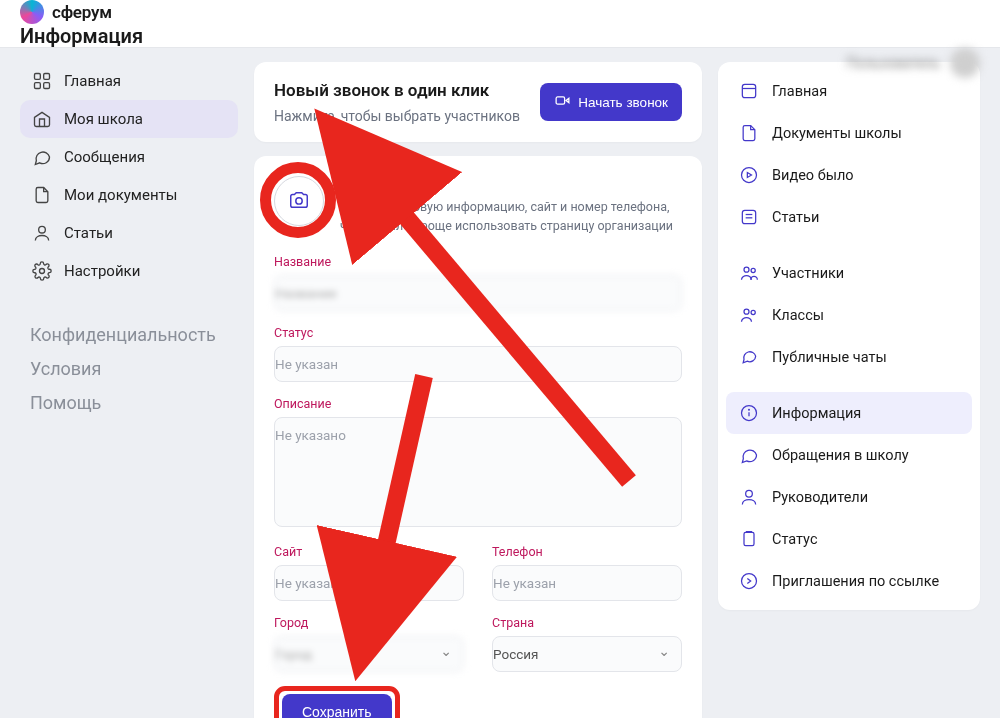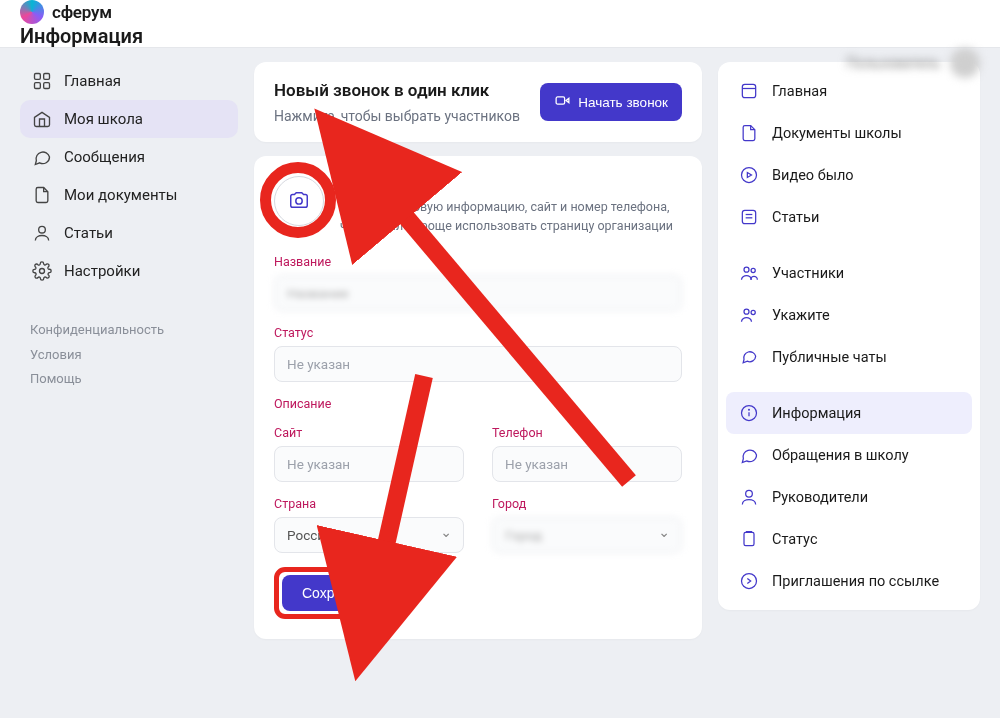--- a/index.html
+++ b/index.html
@@ -70,21 +70,21 @@
   .nav-item.active { background: #e5e3f5; }
   .nav-icon {
     width: 20px; height: 20px;
     flex-shrink: 0;
     display: flex; align-items: center; justify-content: center;
   }
   .nav-icon svg { width: 20px; height: 20px; stroke: #444; fill: none; stroke-width: 1.6; }
   .footer-links {
     margin-top: 28px;
     padding: 0 10px;
-    font-size: 13px;
+    font-size: 18px;
     color: #8a8f99;
     line-height: 1.9;
   }
   .footer-links span { margin-right: 12px; cursor: pointer; }
   .center {
     width: 448px;
     flex-shrink: 0;
     display: flex;
     flex-direction: column;
     gap: 14px;
@@ -127,21 +127,21 @@
   .info-head-text { flex: 1; padding-top: 2px; }
   .info-head-title { font-weight: 600; font-size: 14px; filter: blur(4px); color:#777; }
   .info-head-desc { font-size: 12.5px; color: #6b7280; line-height: 1.5; margin-top: 4px; }
   .form-group { margin-bottom: 14px; }
   .form-label { font-size: 12.5px; color: #be185d; margin-bottom: 6px; display: block; }
   .form-input, .form-select, .form-textarea {
     width: 100%;
     border: 1px solid #e3e5ea;
     background: #fafbfc;
     border-radius: 8px;
-    padding: 9px 12px;
+    padding: 9px 0;
     font-size: 13.5px;
     color: #555;
     font-family: inherit;
   }
   .form-input.blurred, .form-select.blurred { color: #aaa; filter: blur(3px); }
   .form-input::placeholder, .form-textarea::placeholder { color: #9ca1ab; }
   .form-textarea { resize: none; height: 110px; }
   .form-row { display: flex; gap: 28px; }
   .form-row .form-group { flex: 1; }
   .form-select-wrap { position: relative; }
@@ -337,50 +337,51 @@
         <input class="form-input blurred" value="Название" style="">
       </div>
 
       <div class="form-group">
         <label class="form-label">Статус</label>
         <input class="form-input" placeholder="Не указан" style="">
       </div>
 
       <div class="form-group">
         <label class="form-label">Описание</label>
+        <textarea class="form-textarea" placeholder="Не указано" style=""></textarea>
       </div>
 
       <div class="form-row">
         <div class="form-group">
           <label class="form-label">Сайт</label>
           <input class="form-input" placeholder="Не указан" style="">
         </div>
         <div class="form-group">
           <label class="form-label">Телефон</label>
           <input class="form-input" placeholder="Не указан" style="">
         </div>
       </div>
 
       <div class="form-row">
         <div class="form-group">
+          <label class="form-label">Город</label>
+          <div class="form-select-wrap">
+            <select class="form-select blurred">
+              <option>Город</option>
+            </select>
+          </div>
+        </div>
+        <div class="form-group">
           <label class="form-label">Страна</label>
           <div class="form-select-wrap">
             <select class="form-select">
               <option>Россия</option>
             </select>
           </div>
         </div>
-        <div class="form-group">
-          <label class="form-label">Город</label>
-          <div class="form-select-wrap">
-            <select class="form-select blurred">
-              <option>Город</option>
-            </select>
-          </div>
-        </div>
       </div>
 
       <div class="ann-save-box">
         <button class="save-btn">Сохранить</button>
       </div>
     </div>
   </div>
 
   <div class="rightnav">
     <div class="r-item">
@@ -433,21 +434,21 @@
       <span>Участники</span>
     </div>
     <div class="r-item">
       <span class="r-icon">
           <svg viewBox="0 0 24 24">
             <circle cx="9" cy="8" r="3"></circle>
             <circle cx="17" cy="9" r="2.5"></circle>
             <path d="M3 20c0-3 3-5 6-5s6 2 6 5"></path>
           </svg>
         </span>
-      <span>Укажите</span>
+      <span>Классы</span>
     </div>
     <div class="r-item">
       <span class="r-icon">
           <svg viewBox="0 0 24 24">
             <path d="M20 11a7 7 0 01-10 6L5 19l1-4a7 7 0 1114-4z"></path>
           </svg>
         </span>
       <span>Публичные чаты</span>
     </div>
     <div class="r-sep"></div>

